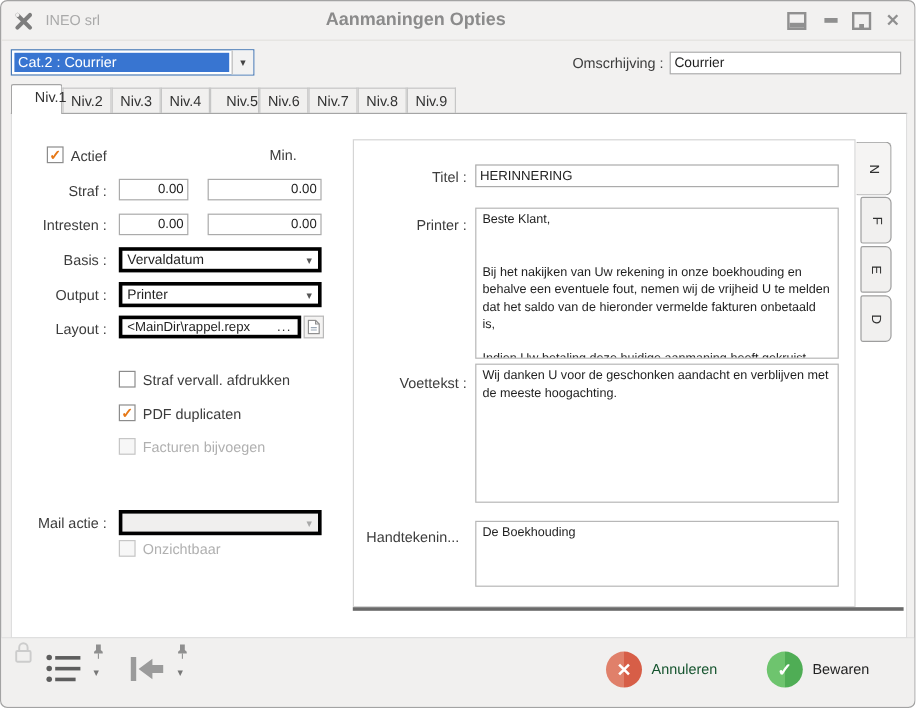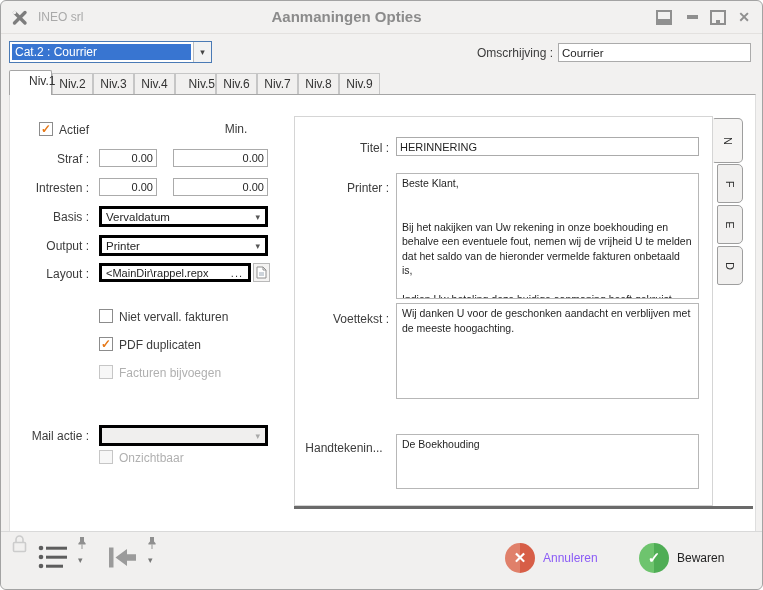--- a/index.html
+++ b/index.html
@@ -143,21 +143,21 @@
   <div class="abs" style="left:252px;top:262px;width:17px;height:19px;border:1px solid #b9b9b9;background:#f4f3f2;display:flex;align-items:center;justify-content:center;">
     <svg width="11" height="13" viewBox="0 0 11 13">
       <path d="M1 1h6l3 3v8H1z" fill="#ffffff" stroke="#8f8f8f" stroke-width="1"></path>
       <path d="M7 1v3h3" fill="none" stroke="#8f8f8f" stroke-width="1"></path>
       <line x1="3" y1="7" x2="8" y2="7" stroke="#9aa7b5" stroke-width="1"></line>
       <line x1="3" y1="9" x2="8" y2="9" stroke="#9aa7b5" stroke-width="1"></line>
     </svg>
   </div>
 
   <div class="abs cb" style="left:98px;top:308px;"></div>
-  <div class="abs lbl" style="left:118px;top:309px;">Niet vervall. fakturen</div>
+  <div class="abs lbl" style="left:118px;top:309px;">Straf vervall. afdrukken</div>
 
   <div class="abs cb" style="left:98px;top:336px;">
       <span class="mark">✓</span>
     </div>
   <div class="abs lbl" style="left:118px;top:337px;">PDF duplicaten</div>
 
   <div class="abs cb disabled" style="left:98px;top:364px;"></div>
   <div class="abs lbl dis" style="left:118px;top:365px;">Facturen bijvoegen</div>
 
   <div class="abs lbl rlabel" style="left:6px;top:428px;width:82px;">Mail actie :</div>
@@ -175,21 +175,21 @@
 
   <div class="abs lbl rlabel" style="left:300px;top:180px;width:88px;">Printer :</div>
   <div class="abs tx" style="left:395px;top:172px;width:303px;height:126px;">Beste Klant,
 
 
 Bij het nakijken van Uw rekening in onze boekhouding en behalve een eventuele fout, nemen wij de vrijheid U te melden dat het saldo van de hieronder vermelde fakturen onbetaald is,
 
 Indien Uw betaling deze huidige aanmaning heeft gekruist, vragen wij U geen rekening te houden met deze aanmaning.</div>
 
   <div class="abs lbl rlabel" style="left:300px;top:311px;width:88px;">Voettekst :</div>
-  <div class="abs tx" style="left:395px;top:302px;width:303px;height:96px;">Wij danken U voor de geschonken aandacht en verblijven met de meeste hoogachting.</div>
+  <div class="abs tx" style="left:395px;top:302px;width:303px;height:116px;">Wij danken U voor de geschonken aandacht en verblijven met de meeste hoogachting.</div>
 
   <div class="abs lbl" style="left:297px;top:440px;width:92px;text-align:center;">Handtekenin...</div>
   <div class="abs tx" style="left:395px;top:433px;width:303px;height:55px;">De Boekhouding</div>
 
   <div class="abs rule" style="left:293px;top:505px;width:459px;height:3px;"></div>
 
   <div class="abs langtab active" style="left:712px;top:117px;width:30px;height:45px;">
       <span>N</span>
     </div>
   <div class="abs langtab" style="left:716px;top:163px;width:26px;height:39px;">
@@ -245,21 +245,21 @@
             <rect x="4.55" y="8.5" width="0.9" height="4.5"></rect>
           </g>
         </svg>
     </div>
     <div class="abs caret" style="left:147px;top:24px;">▾</div>
 
     <div class="abs footer-btn" style="left:504px;top:11px;">
       <span class="circle red">
           <span>✕</span>
         </span>
-      <span class="lbl" style="color:#8b5cf6;">Annuleren</span>
+      <span class="lbl" style="color:#14532d;">Annuleren</span>
     </div>
     <div class="abs footer-btn" style="left:638px;top:11px;">
       <span class="circle green">
           <span>✓</span>
         </span>
       <span class="lbl" style="color:#222;">Bewaren</span>
     </div>
   </div>
 
 </div>

